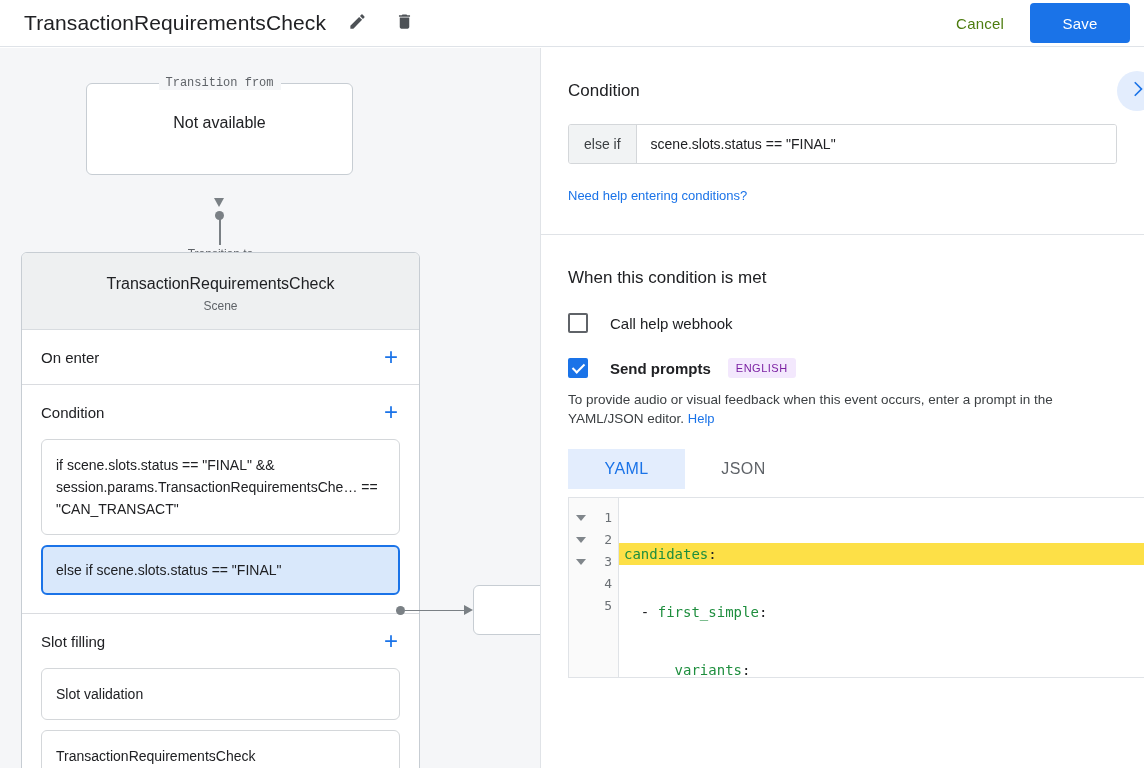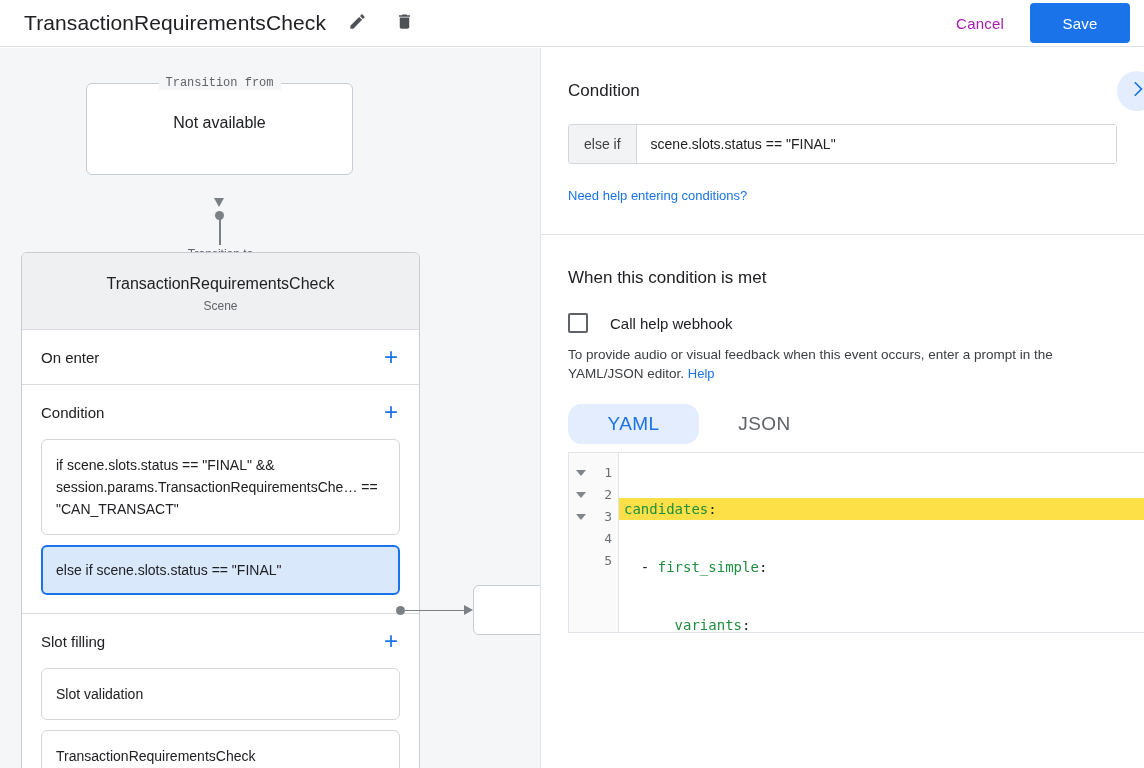--- a/index.html
+++ b/index.html
@@ -33,21 +33,21 @@
     width: 28px; height: 28px;
     display: flex; align-items: center; justify-content: center;
     cursor: pointer; border-radius: 50%;
     background: transparent; border: none;
     padding: 0;
   }
   .hdr-pencil { margin-left: 17px; }
   .hdr-trash  { margin-left: 19px; }
   .header-spacer { flex: 1 1 auto; }
   .cancel-btn {
-    color: #a21caf;
+    color: #4d7c0f;
     font-size: 15px;
     font-weight: 500;
     background: none; border: none;
     cursor: pointer;
     padding: 8px 10px;
     letter-spacing: .2px;
   }
   .save-btn {
     background: #1a73e8;
     color: #ffffff;
@@ -331,28 +331,27 @@
     color: #3c4043;
     max-width: 560px;
   }
 
   
   .tabs {
     display: flex;
     margin-top: 21px;
   }
   .tab {
-    width: 131px;
+    width: 117px;
     height: 40px;
     display: flex; align-items: center; justify-content: center;
-    font-size: 19px;
+    font-size: 16px;
     color: #5f6368;
     cursor: pointer;
     letter-spacing: .4px;
-    border-radius: 14px;
   }
   .tab.active {
     background: #e3edfd;
     color: #1a73e8;
   }
 
   
   .editor {
     margin-top: 8px;
     margin-left: 27px;
@@ -529,20 +528,25 @@
   <div class="panel-divider"></div>
 
   <div class="panel-sect">
     <div class="panel-h">When this condition is met</div>
 
     <div class="chk-row">
       <div class="chkbox"></div>
       <div class="chk-label normal">Call help webhook</div>
     </div>
 
+    <div class="chk-row">
+      <div class="chkbox checked"></div>
+      <div class="chk-label">Send prompts</div>
+      <div class="badge">ENGLISH</div>
+    </div>
 
     <div class="helper-text">
       <span>To provide audio or visual feedback when this event occurs, enter a prompt in the YAML/JSON editor.</span>
       <a class="link">Help</a>
     </div>
 
     <div class="tabs">
       <div class="tab active">YAML</div>
       <div class="tab">JSON</div>
     </div>

